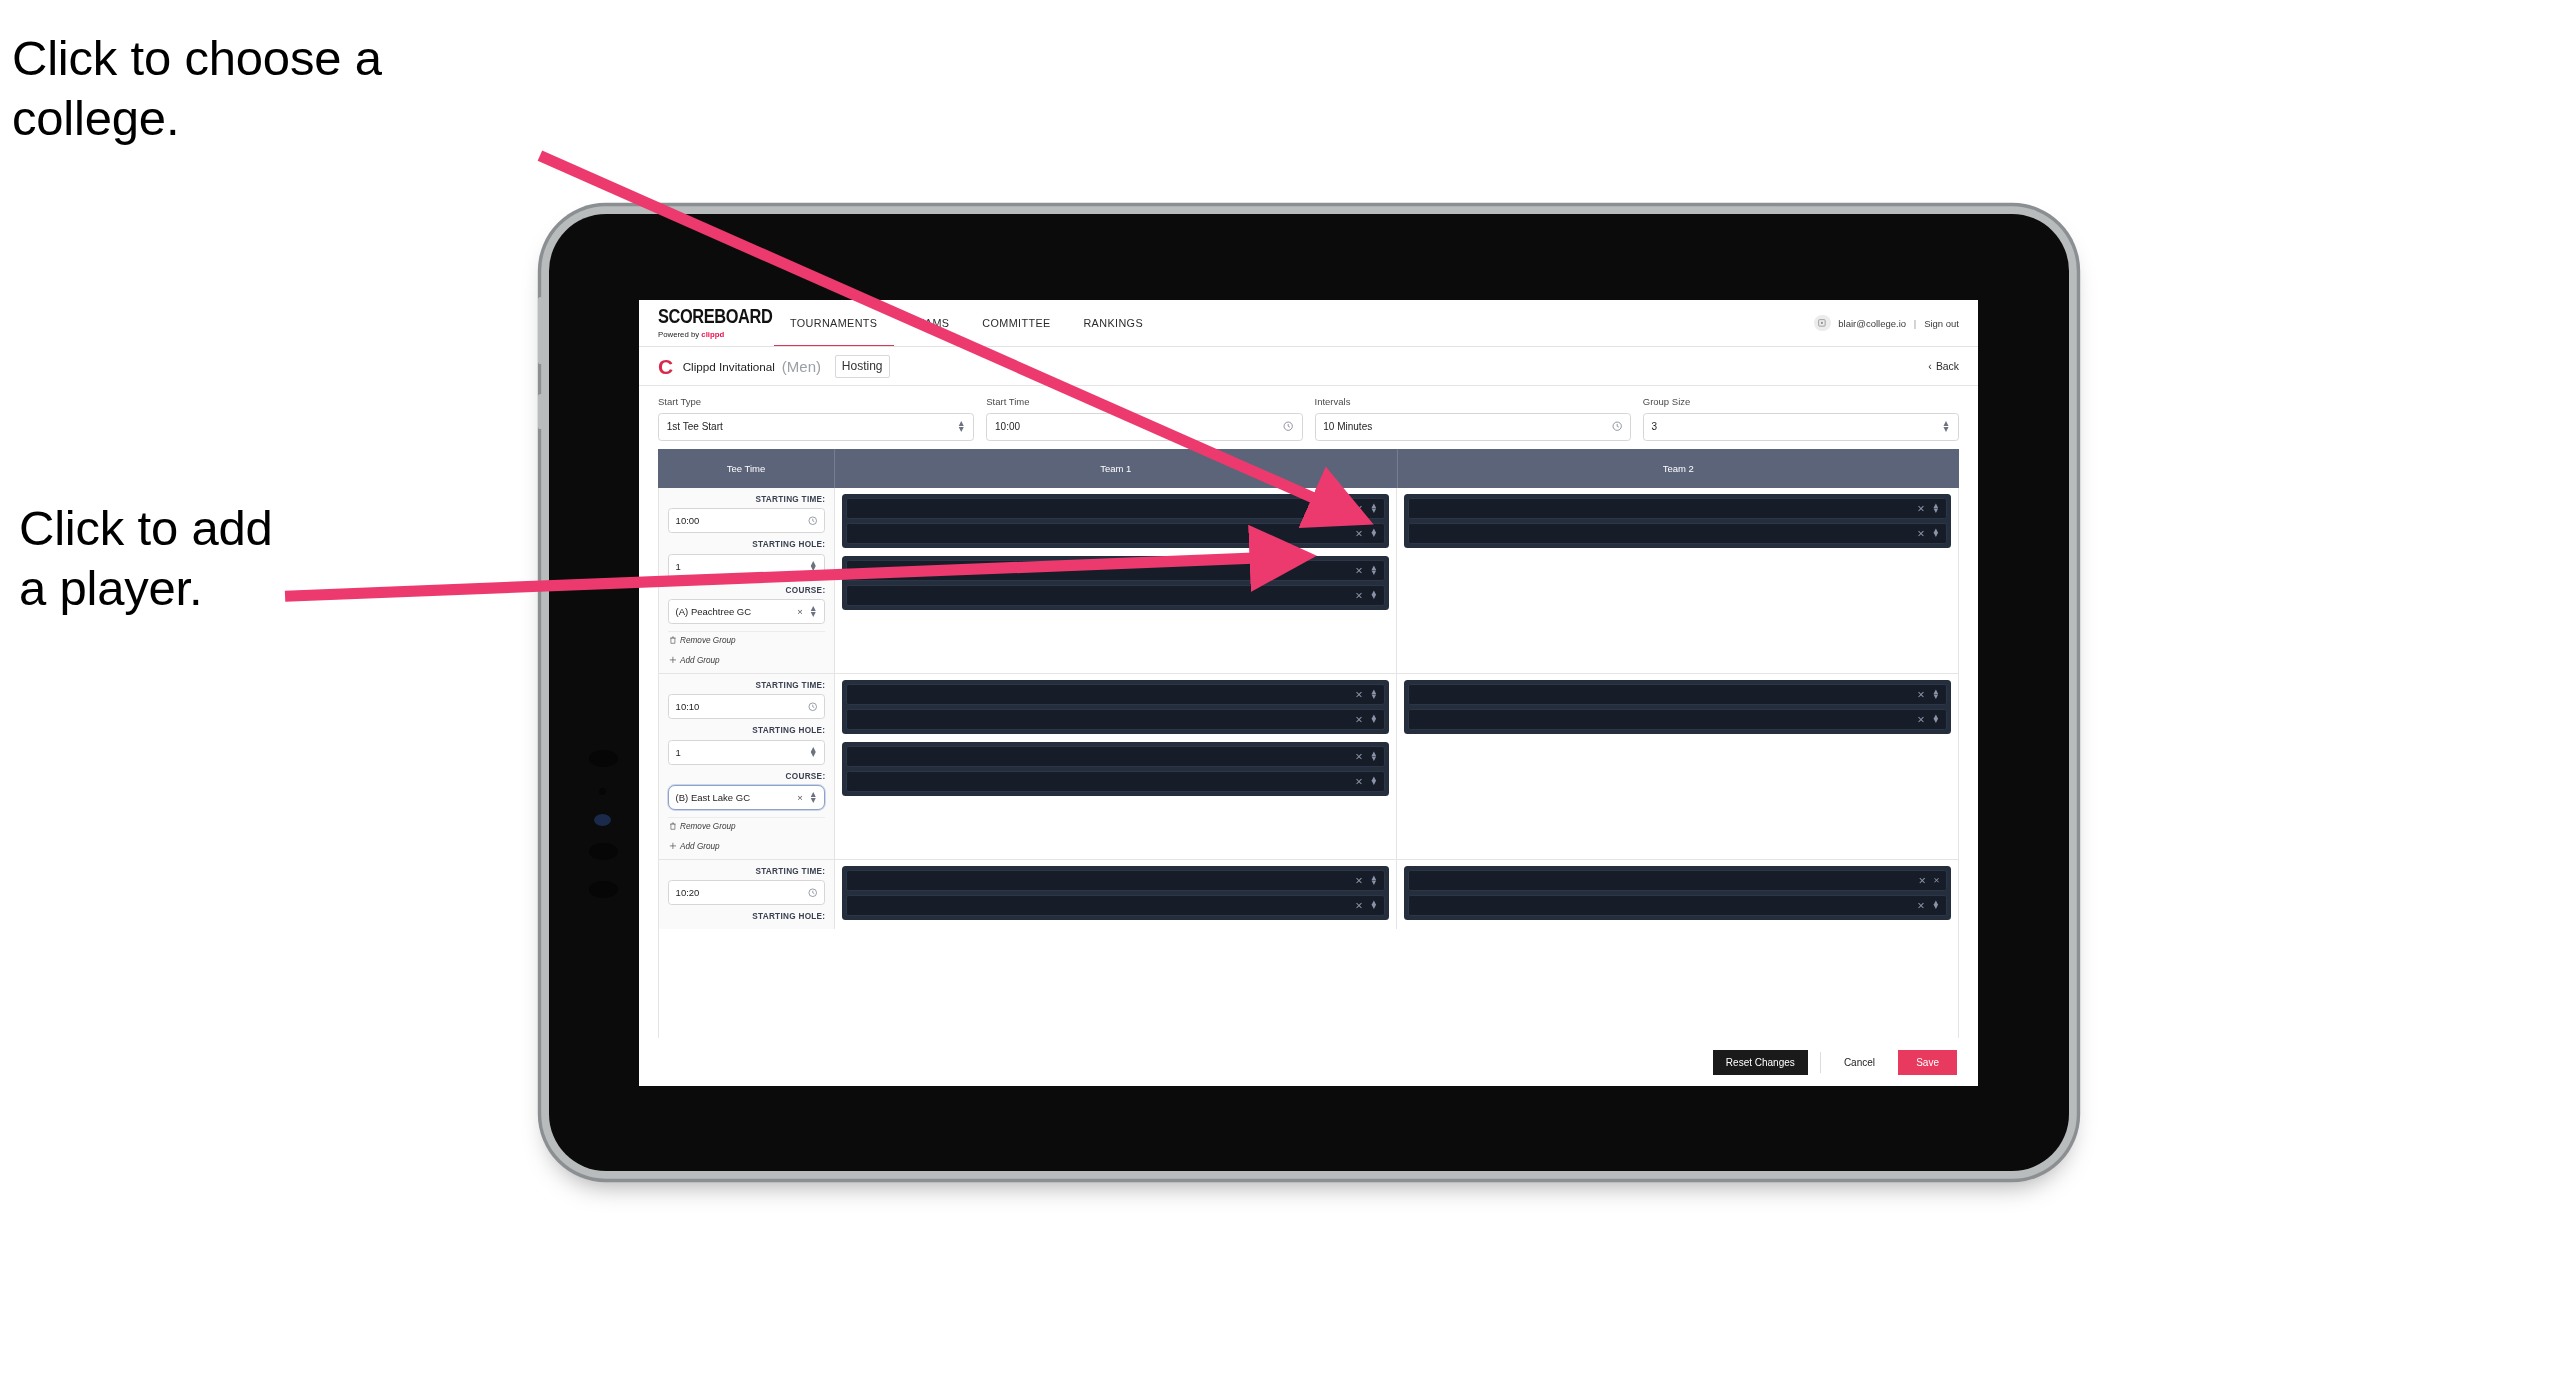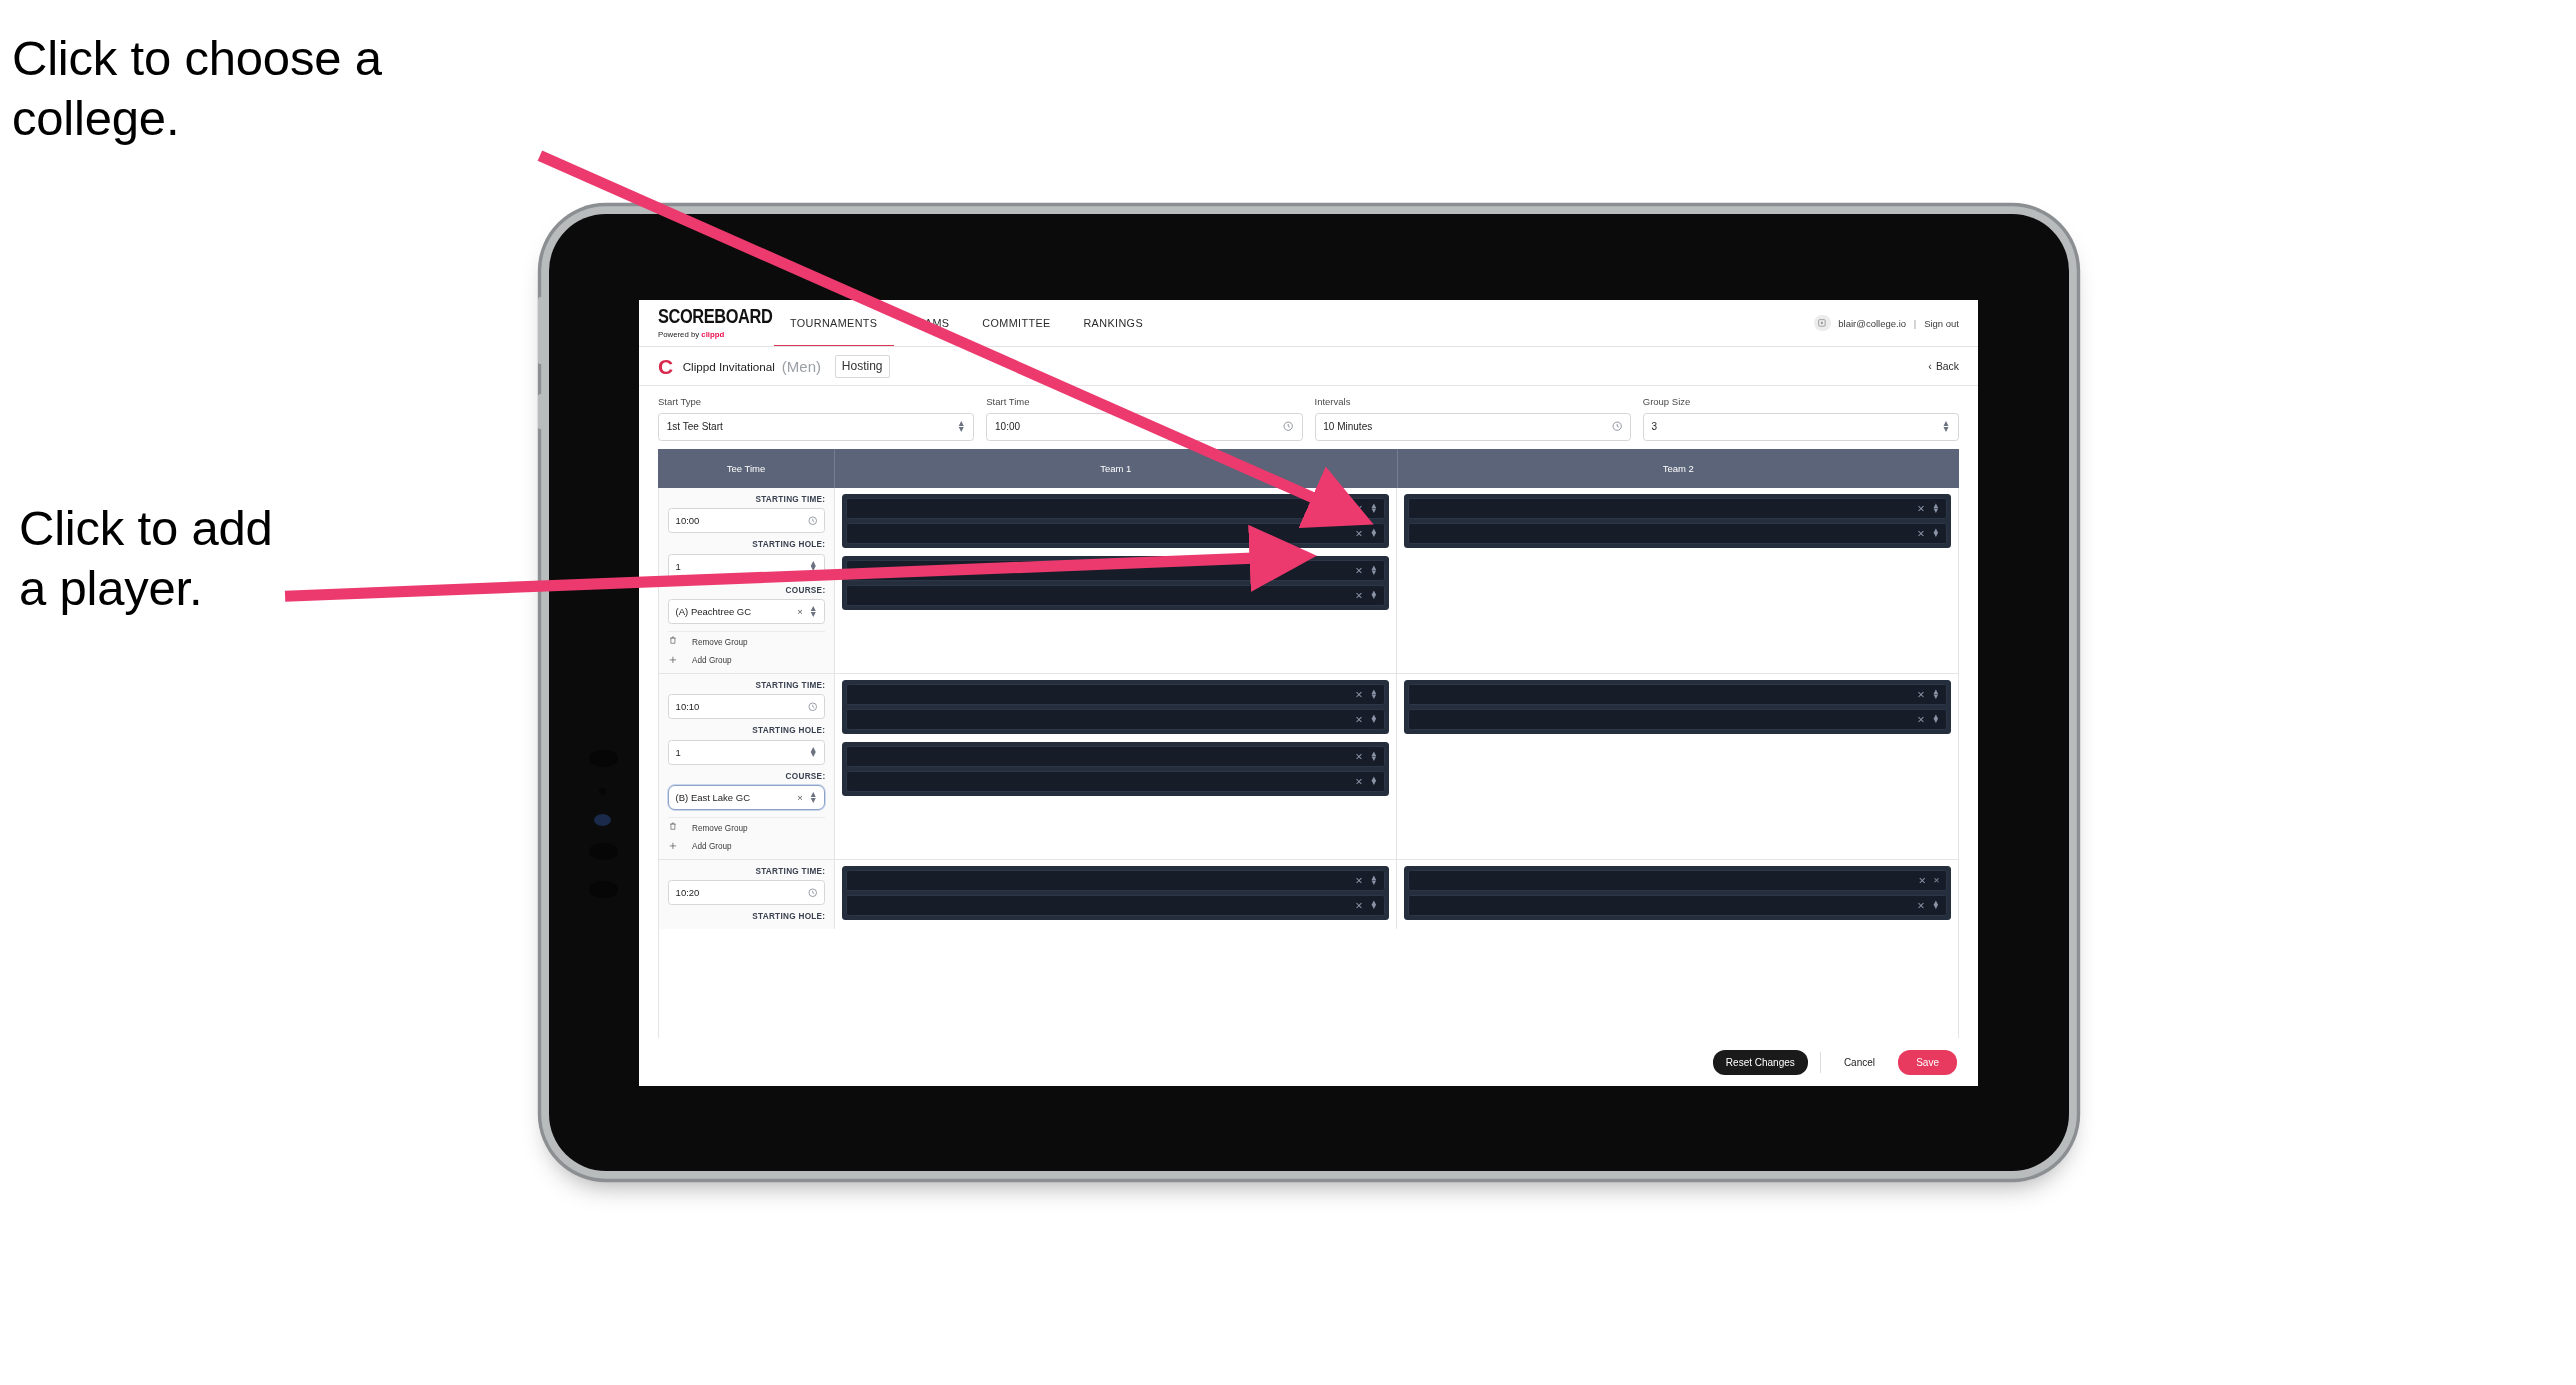--- a/index.html
+++ b/index.html
@@ -156,22 +156,22 @@
   }
   .teefield{
     height:23px;border:0.9px solid #d6d6d6;border-radius:3.5px;background:#fff;
     display:flex;align-items:center;padding:0 7px;font-size:9.5px;color:#1d1d1d;
     margin-bottom:7px;
   }
   .teefield.focused{border-color:#8fa3c8;box-shadow:0 0 0 0.9px #c8d5ea;border-radius:7px;}
   .teefield .val{flex:1;}
   .teefield .clr{color:#555;font-size:9.5px;margin-right:6px;cursor:pointer;}
   .grouplink{
-    display:flex;align-items:flex-end;gap:15px;font-size:8.2px;color:#3a3a3a;
-    padding:4.3px 1.7px;cursor:pointer;
+    display:flex;align-items:flex-start;gap:3px;font-size:8.2px;color:#3a3a3a;
+    padding:4.3px 1.7px;cursor:pointer;font-style:italic;
   }
   .grouplink.top{border-top:0.9px solid #ececec;}
 
   .teamcell{
     flex:1;border-right:0.9px solid #e4e4e4;padding:6px 7px;box-sizing:border-box;
   }
   .teamcell:last-child{border-right:none;}
   .playerpanel{
     background:#242e3d;border-radius:3.5px;padding:4.3px;margin-bottom:7.8px;
   }
@@ -185,21 +185,21 @@
   .px{color:#8b94a6;font-size:9.5px;margin-right:7px;cursor:pointer;}
   .pstep{display:flex;flex-direction:column;line-height:.58;color:#8b94a6;font-size:7.8px;}
 
   
   .footer{
     position:absolute;left:0;right:0;bottom:0;height:48px;background:#fff;
     display:flex;align-items:center;justify-content:flex-end;gap:12px;
     padding-right:21px;box-sizing:border-box;
   }
   .btn{
-    border-radius:12px;font-size:10px;cursor:pointer;
+    border-radius:0;font-size:10px;cursor:pointer;
     display:flex;align-items:center;justify-content:center;
   }
   .btn-reset{background:#1a1a1a;color:#fff;padding:7px 13px;}
   .btn-divider{width:0.9px;height:21px;background:#dcdcdc;}
   .btn-cancel{background:transparent;color:#222;padding:7px 11.2px;}
   .btn-save{background:#e8395e;color:#fff;padding:7px 18px;}
 </style>
 </head>
 <body>
 

